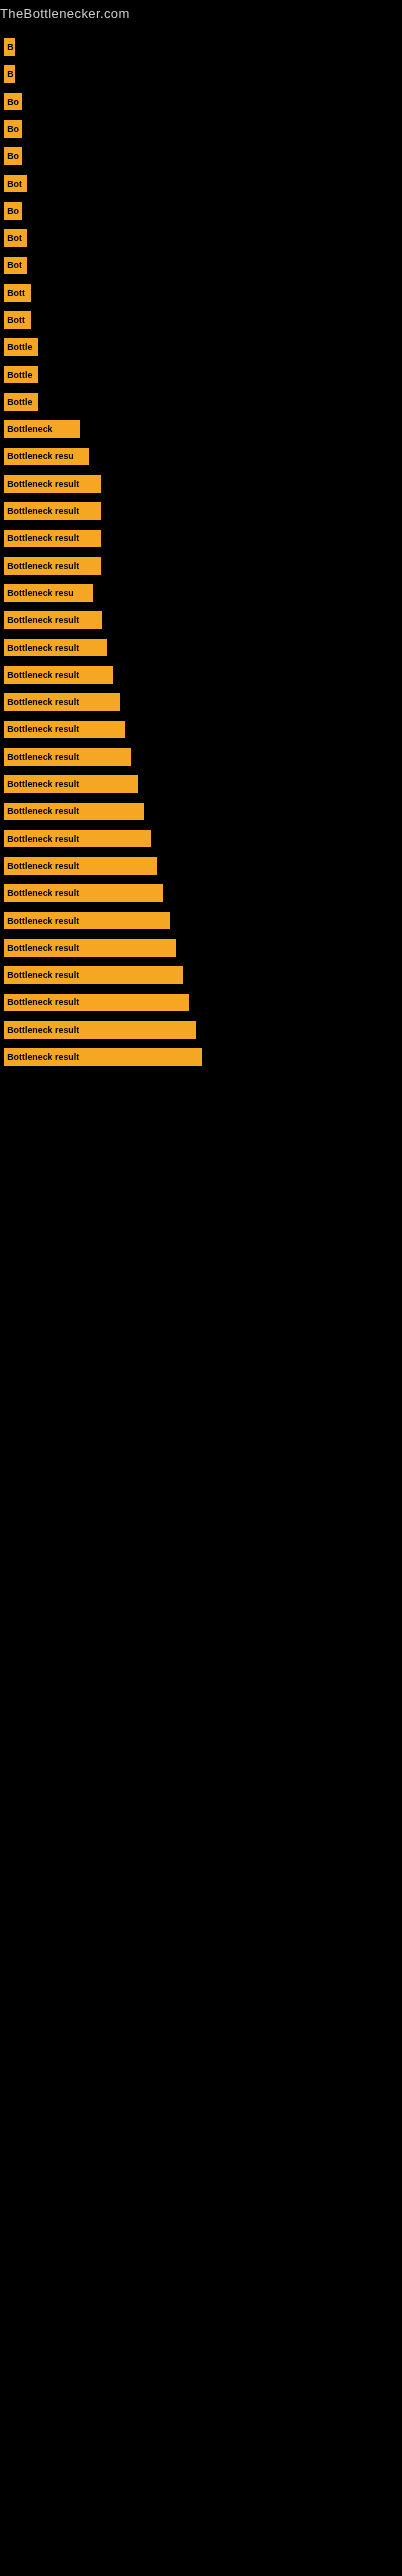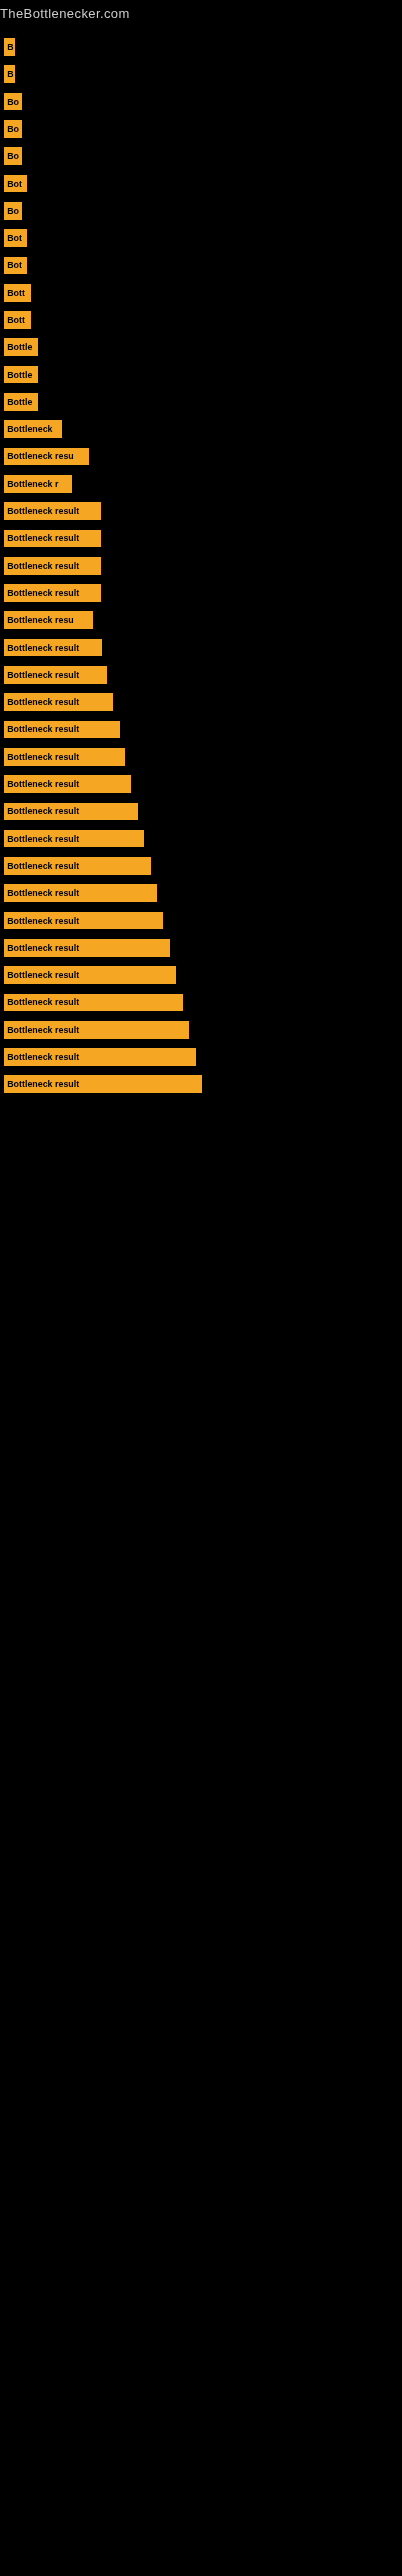--- a/index.html
+++ b/index.html
@@ -122,35 +122,30 @@
       <div class="bar" style="width: 34px;">
         <span class="bar-label">Bottle</span>
       </div>
     </div>
     <div class="bar-row">
       <div class="bar" style="width: 34px;">
         <span class="bar-label">Bottle</span>
       </div>
     </div>
     <div class="bar-row">
-      <div class="bar" style="width: 58px;">
+      <div class="bar" style="width: 76px;">
         <span class="bar-label">Bottleneck</span>
       </div>
     </div>
     <div class="bar-row">
       <div class="bar" style="width: 85px;">
         <span class="bar-label">Bottleneck resu</span>
       </div>
     </div>
     <div class="bar-row">
-      <div class="bar" style="width: 68px;">
-        <span class="bar-label">Bottleneck r</span>
-      </div>
-    </div>
-    <div class="bar-row">
       <div class="bar" style="width: 97px;">
         <span class="bar-label">Bottleneck result</span>
       </div>
     </div>
     <div class="bar-row">
       <div class="bar" style="width: 97px;">
         <span class="bar-label">Bottleneck result</span>
       </div>
     </div>
     <div class="bar-row">

